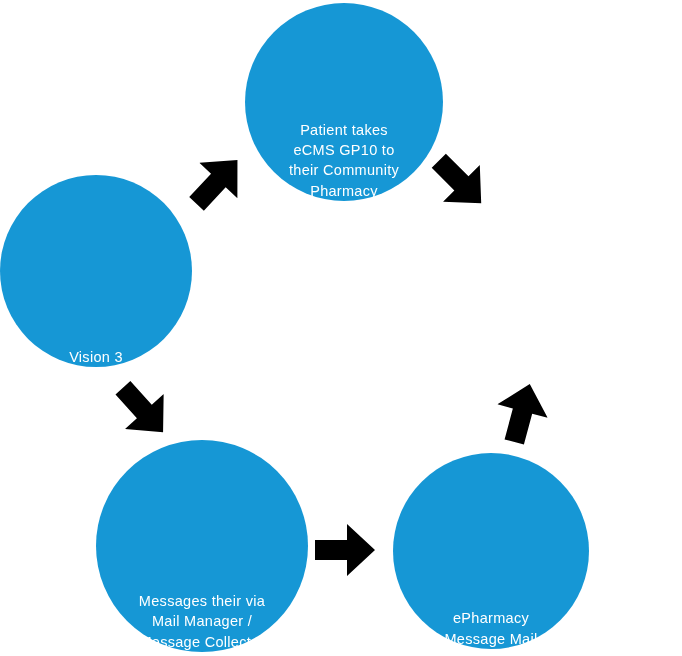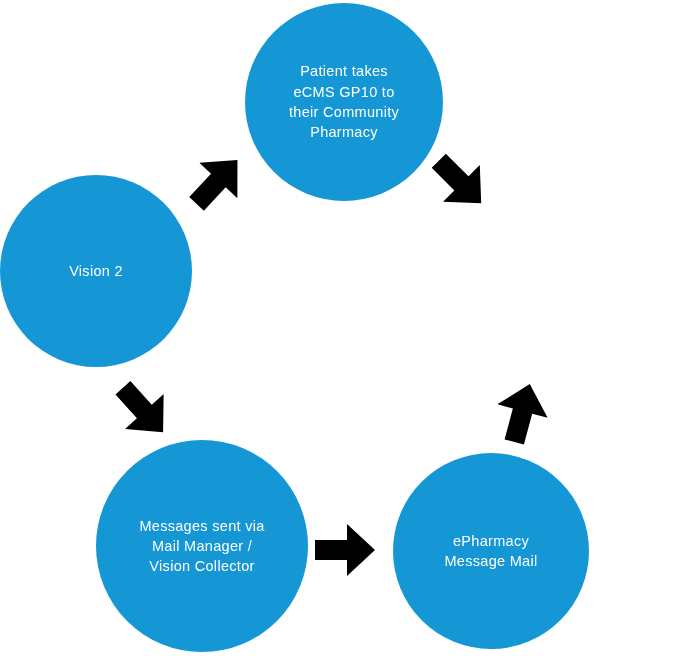--- a/index.html
+++ b/index.html
@@ -13,21 +13,21 @@
     width: 682px;
     height: 656px;
     background: #ffffff;
     overflow: hidden;
   }
   .node {
     position: absolute;
     border-radius: 50%;
     background: var(--accent, #1697D5);
     display: flex;
-    align-items: center;
+    align-items: flex-end;
     justify-content: center;
     text-align: center;
     box-sizing: border-box;
   }
   .node-label {
     color: var(--label, #ffffff);
     font-size: 14.5px;
     line-height: 1.4;
     letter-spacing: 0.3px;
     display: block;
@@ -70,25 +70,25 @@
   <div class="node node-top">
     <span class="node-label">Patient takes eCMS GP10 to their Community Pharmacy</span>
   </div>
 
 
   <div class="node node-bottom-right">
     <span class="node-label">ePharmacy Message Mail</span>
   </div>
 
   <div class="node node-bottom-left">
-    <span class="node-label">Messages sent via Mail Manager / Vision Collector</span>
+    <span class="node-label">Messages their via Mail Manager / Message Collector</span>
   </div>
 
   <div class="node node-left">
-    <span class="node-label">Vision 2</span>
+    <span class="node-label">Vision 3</span>
   </div>
 
   <div class="arrow arrow-1">
     <svg viewBox="0 0 60 52" aria-hidden="true">
         <polygon points="0,16 32,16 32,0 60,26 32,52 32,36 0,36"></polygon>
       </svg>
   </div>
 
   <div class="arrow arrow-2">
     <svg viewBox="0 0 60 52" aria-hidden="true">

